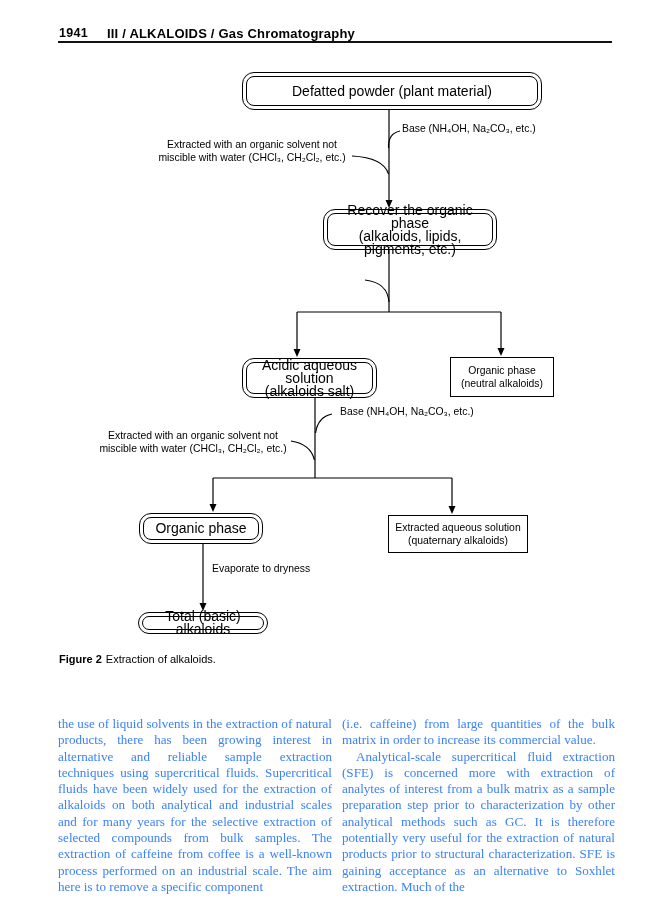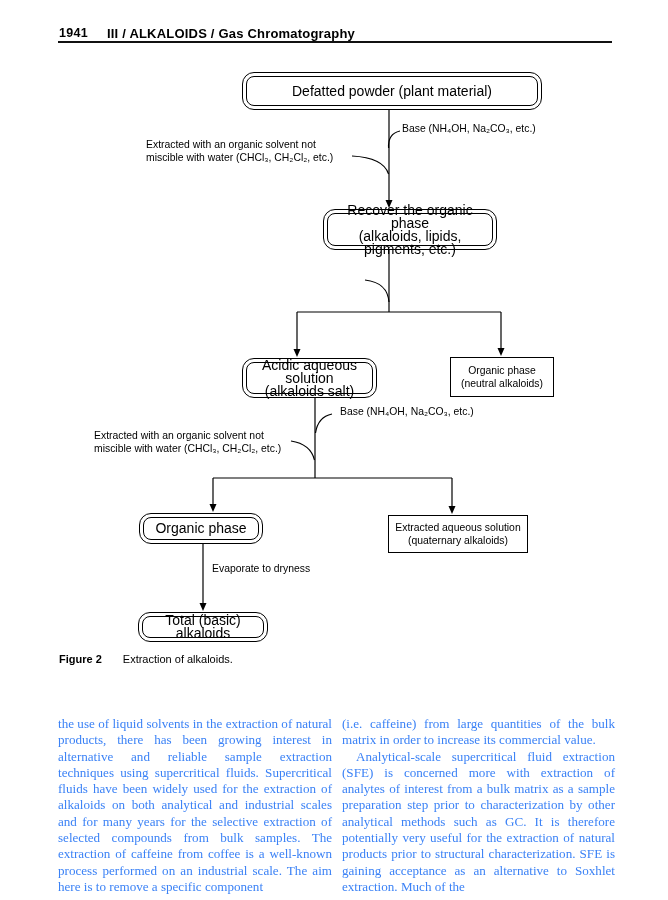--- a/index.html
+++ b/index.html
@@ -23,26 +23,26 @@
     border:1.4px solid #000; border-radius:8px; width:100%; height:100%;
     display:flex; align-items:center; justify-content:center;
     text-align:center; font-size:14px; line-height:13px; white-space:pre-line; padding:1px 4px;
   }
   .pbox {
     position:absolute; border:1.2px solid #000; background:#fff;
     display:flex; align-items:center; justify-content:center;
     text-align:center; font-size:10.4px; line-height:13px; white-space:pre-line; padding:1px 3px;
   }
   .flabel { position:absolute; font-size:10.4px; line-height:12.6px; white-space:pre-line; }
-  .flabel.center { }
+  .flabel.center { text-align:center; }
   .flabel.nowrap { white-space:nowrap; }
 
   
   .caption { position:absolute; left:59px; top:653px; font-size:11px; }
-  .caption .cap-label { font-weight:bold; margin-right:21px; }
+  .caption .cap-label { font-weight:bold; margin-right:4px; }
 
   
   .col {
     position:absolute; top:716px; width:274px;
     font-family:"Liberation Serif",serif; font-size:13.1px; line-height:16.3px;
     text-align:justify; color:#3b82f6;
   }
   .col-left  { left:58px; }
   .col-right { left:342px; width:273px; }
   .col p.indent { text-indent:14px; }
@@ -97,21 +97,21 @@
 
     <div class="rbox" style="left:242px; top:358px; width:135px; height:40px;">
       <div class="rbox-in">Acidic aqueous solution
 (alkaloids salt)</div>
     </div>
 
     <div class="rbox" style="left:139px; top:513px; width:124px; height:31px;">
       <div class="rbox-in">Organic phase</div>
     </div>
 
-    <div class="rbox" style="left:138px; top:612px; width:130px; height:30px;">
+    <div class="rbox" style="left:138px; top:612px; width:130px; height:22px;">
       <div class="rbox-in">Total (basic) alkaloids</div>
     </div>
 
     <div class="pbox" style="left:450px; top:357px; width:104px; height:40px;">Organic phase
 (neutral alkaloids)</div>
 
     <div class="pbox" style="left:388px; top:515px; width:140px; height:38px;">Extracted aqueous solution
 (quaternary alkaloids)</div>
 
     <div class="flabel nowrap" style="left:402px; top:123px;">Base (NH₄OH, Na₂CO₃, etc.)</div>

